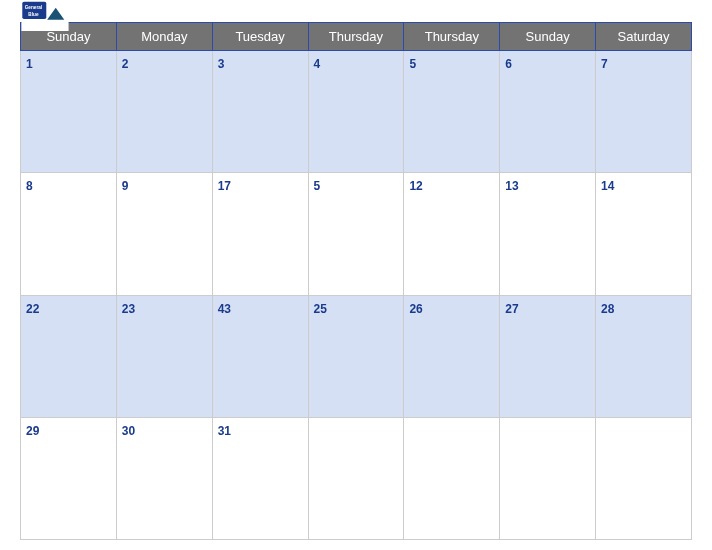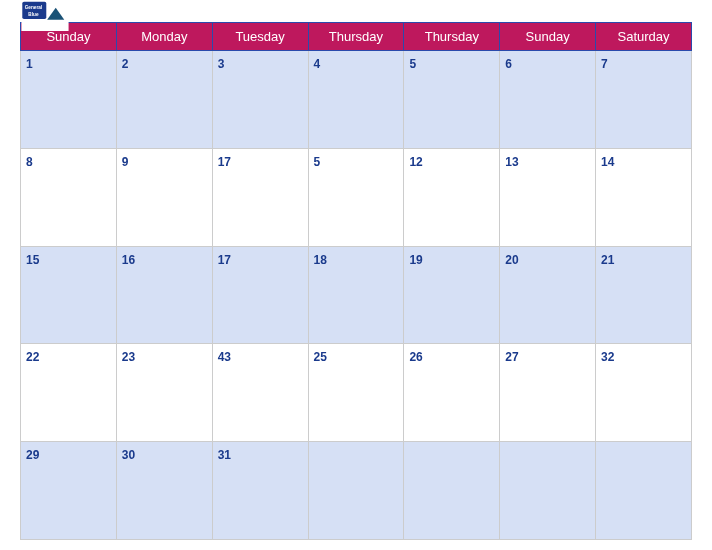--- a/index.html
+++ b/index.html
@@ -50,21 +50,21 @@
       color: #333;
     }
 
     .calendar {
       width: 100%;
       border-collapse: collapse;
       flex: 1;
     }
 
     .calendar thead tr th {
-      background-color: #be185d;
+      background-color: #737373;
       color: white;
       text-align: center;
       padding: 6px 4px;
       font-size: 13px;
       font-weight: normal;
       border: 1px solid #2a4aac;
       margin-top: 28px;
     }
 
     .calendar tbody tr td {
@@ -131,36 +131,27 @@
       <tr>
         <td><span class="day-num">8</span></td>
         <td><span class="day-num">9</span></td>
         <td><span class="day-num">17</span></td>
         <td><span class="day-num">5</span></td>
         <td><span class="day-num">12</span></td>
         <td><span class="day-num">13</span></td>
         <td><span class="day-num">14</span></td>
       </tr>
       <tr>
-        <td><span class="day-num">15</span></td>
-        <td><span class="day-num">16</span></td>
-        <td><span class="day-num">17</span></td>
-        <td><span class="day-num">18</span></td>
-        <td><span class="day-num">19</span></td>
-        <td><span class="day-num">20</span></td>
-        <td><span class="day-num">21</span></td>
-      </tr>
-      <tr>
         <td><span class="day-num">22</span></td>
         <td><span class="day-num">23</span></td>
         <td><span class="day-num">43</span></td>
         <td><span class="day-num">25</span></td>
         <td><span class="day-num">26</span></td>
         <td><span class="day-num">27</span></td>
-        <td><span class="day-num">32</span></td>
+        <td><span class="day-num">28</span></td>
       </tr>
       <tr>
         <td><span class="day-num">29</span></td>
         <td><span class="day-num">30</span></td>
         <td><span class="day-num">31</span></td>
         <td></td>
         <td></td>
         <td></td>
         <td></td>
       </tr>

